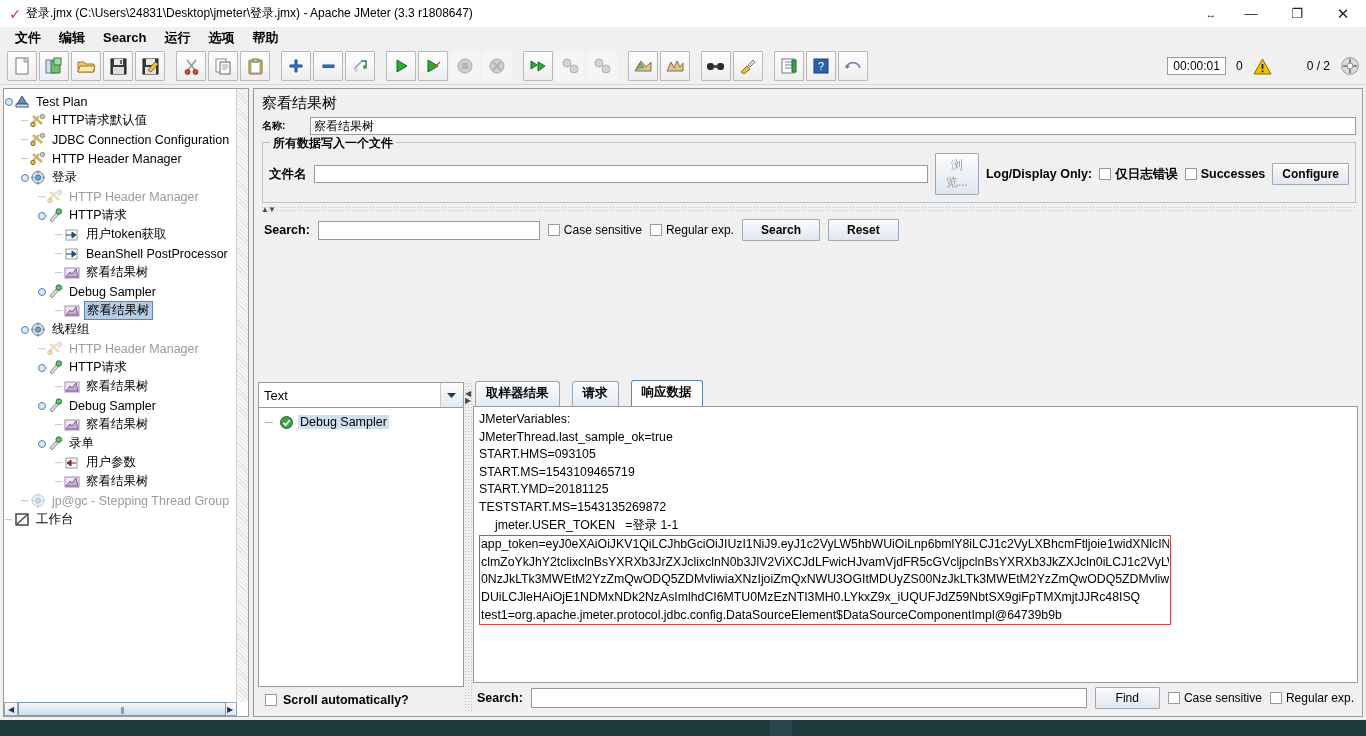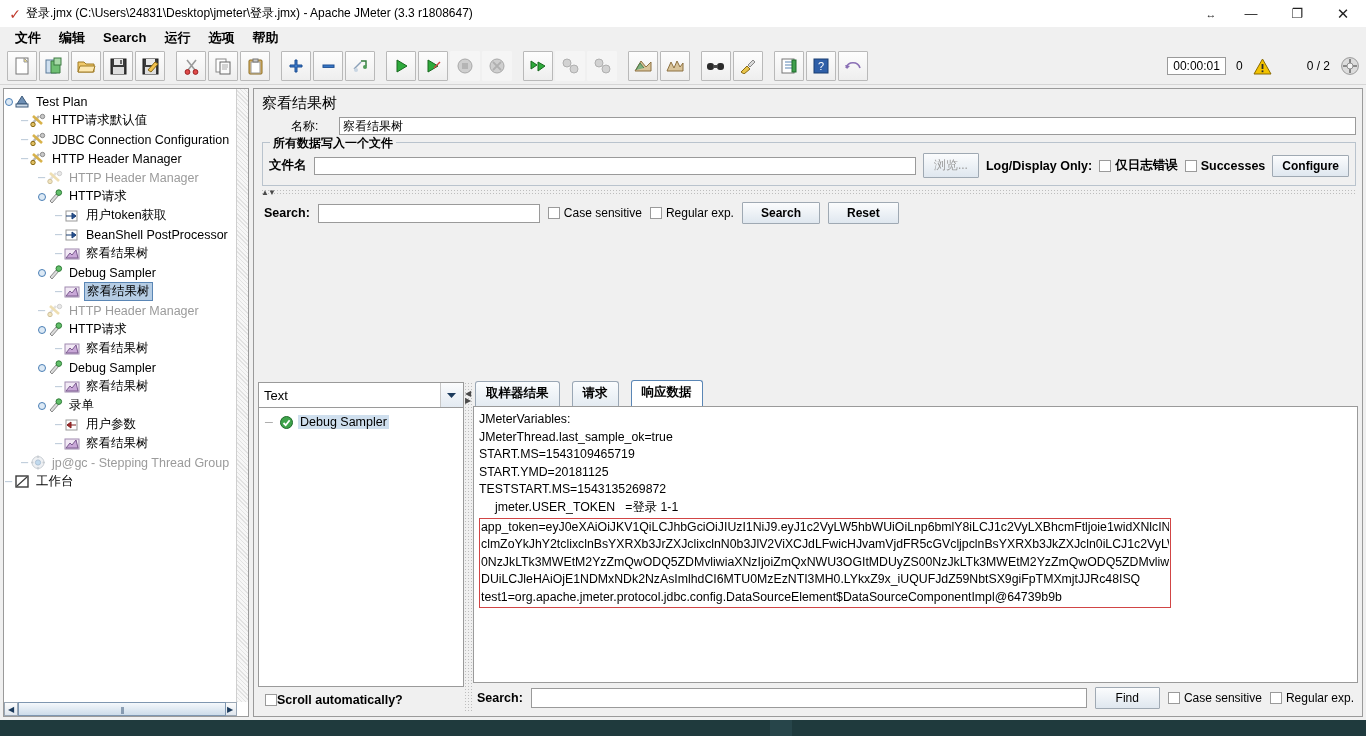--- a/index.html
+++ b/index.html
@@ -65,21 +65,21 @@
   .tnode .lbl.dim{color:#9b9b9b;}
   .ico{width:18px;height:16px;display:inline-flex;align-items:center;justify-content:center;margin-right:3px;flex:0 0 auto;}
   .handle{width:9px;height:9px;display:inline-flex;align-items:center;justify-content:center;flex:0 0 auto;}
   .knob{width:6px;height:6px;border-radius:50%;border:1px solid #4b7fb5;background:#dce9f5;}
 
   
   .rightpane{flex:1;margin:3px 3px 0 4px;border:1px solid #9a9a9a;background:#f0f0f0;
              box-sizing:border-box;height:629px;position:relative;overflow:hidden;}
   .panel-title{font-size:15px;padding:5px 8px 4px 8px;background:#f0f0f0;}
   .fieldrow{display:flex;align-items:center;padding:0 6px 2px 8px;}
-  .fieldlabel{width:48px;font-size:12px;font-weight:normal;margin-left:29px;}
+  .fieldlabel{width:48px;font-size:10px;font-weight:bold;}
   .txtinput{flex:1;height:18px;border:1px solid #9a9a9a;background:#fff;font-size:12px;
             padding:1px 3px;box-sizing:border-box;outline:none;font-family:"Liberation Sans",sans-serif;}
   .groupbox{margin:5px 6px 0 8px;border:1px solid #b9c3cd;position:relative;padding:10px 6px 7px 6px;background:#f0f0f0;}
   .grouptitle{position:absolute;top:-8px;left:7px;background:#f0f0f0;padding:0 3px;font-size:12px;font-weight:bold;}
   .filerow{display:flex;align-items:center;gap:7px;}
   .filelabel{font-size:12.5px;font-weight:bold;}
   .btn{border:1px solid #9fa9b3;background:linear-gradient(#fbfcfd,#dfe7ef);font-size:12px;
        padding:3px 9px;color:#000;border-radius:1px;font-family:"Liberation Sans",sans-serif;}
   .btn.dim{color:#9a9a9a;}
   .btn.bold{font-weight:bold;text-align:center;}
@@ -101,21 +101,21 @@
   .workarea{position:absolute;left:4px;right:4px;top:293px;bottom:3px;display:flex;}
   .leftcol{width:206px;display:flex;flex-direction:column;justify-content:flex-end;}
   .combo{height:26px;border:1px solid #9a9a9a;background:#fff;display:flex;align-items:center;
          justify-content:space-between;padding:0 0 0 5px;box-sizing:border-box;font-size:13px;}
   .combo-arrow{width:22px;height:24px;border-left:1px solid #c7c7c7;display:flex;align-items:center;
                justify-content:center;background:linear-gradient(#fbfcfd,#e3eaf1);}
   .resultlist{flex:1;border:1px solid #9a9a9a;border-top:none;background:#fff;margin-top:0;padding:5px 0 0 0;overflow:hidden;}
   .rl-row{display:flex;align-items:center;height:18px;font-size:12.5px;padding-left:6px;}
   .dash{width:12px;color:#9a9a9a;font-size:11px;}
   .rl-lbl{background:#cfdfee;padding:0 2px;}
-  .scrollrow{height:26px;display:flex;align-items:center;gap:0;padding-left:7px;font-size:12.5px;font-weight:bold;}
+  .scrollrow{height:26px;display:flex;align-items:center;gap:6px;padding-left:7px;font-size:12.5px;font-weight:bold;}
 
   .vsplit{width:9px;background-image:radial-gradient(#bdbdbd 0.6px,transparent 0.7px);background-size:3px 3px;
           position:relative;}
   .vsplit .ar{position:absolute;top:8px;left:1px;font-size:8px;color:#4a4a4a;line-height:7px;}
 
   .rightcol{flex:1;display:flex;flex-direction:column;}
   .tabs{display:flex;align-items:flex-end;height:24px;padding-left:2px;}
   .tab{border:1px solid #9aa7b5;border-bottom:none;background:linear-gradient(#fafcfe,#e4ebf2);
        padding:3px 10px 4px 10px;font-size:12.5px;font-weight:bold;margin-right:12px;
        border-radius:3px 3px 0 0;}
@@ -404,20 +404,34 @@
               <svg width="17" height="15">
                 <path d="M2 11 L9 3" stroke="#b9b9b9" stroke-width="2.6"></path>
                 <path d="M3 3 L12 11" stroke="#d8b24a" stroke-width="2.6"></path>
                 <circle cx="12.5" cy="3.5" r="2.2" fill="#c9c9c9" stroke="#8a8a8a"></circle>
                 <circle cx="3" cy="11.5" r="2.2" fill="#e0bf63" stroke="#8a6a14"></circle>
               </svg>
             </span>
             <span class="lbl">HTTP Header Manager</span>
           </div>
           <div class="tnode">
+            <span style="display: inline-block; width: 16px; flex: 0 0 auto;"></span>
+            <span class="handle">
+              <span class="knob"></span>
+            </span>
+            <span class="ico">
+              <svg width="16" height="15">
+                <circle cx="8" cy="7.5" r="6" fill="#d8dde3" stroke="#7a8794"></circle>
+                <circle cx="8" cy="7.5" r="2.6" fill="#6ea8d8" stroke="#3f6f9c"></circle>
+                <path d="M8 0.6 L8 3 M8 12 L8 14.4 M1.1 7.5 L3.4 7.5 M12.6 7.5 L14.9 7.5" stroke="#7a8794" stroke-width="1.5"></path>
+              </svg>
+            </span>
+            <span class="lbl">登录</span>
+          </div>
+          <div class="tnode">
             <span style="display: inline-block; width: 33px; flex: 0 0 auto;"></span>
             <span class="handle">
               <span style="color:#9fb4c9;font-size:10px">─</span>
             </span>
             <span class="ico" style="opacity: 0.42;">
               <svg width="17" height="15">
                 <path d="M2 11 L9 3" stroke="#b9b9b9" stroke-width="2.6"></path>
                 <path d="M3 3 L12 11" stroke="#d8b24a" stroke-width="2.6"></path>
                 <circle cx="12.5" cy="3.5" r="2.2" fill="#c9c9c9" stroke="#8a8a8a"></circle>
                 <circle cx="3" cy="11.5" r="2.2" fill="#e0bf63" stroke="#8a6a14"></circle>
@@ -495,20 +509,34 @@
             <span class="handle">
               <span style="color:#9fb4c9;font-size:10px">─</span>
             </span>
             <span class="ico">
               <svg width="16" height="14">
                 <rect x="1" y="2" width="14" height="10" fill="#f2e9f5" stroke="#a08ab0"></rect>
                 <path d="M2 11 L6 6 L8 8 L12 3 L14 11 Z" fill="#c9a8d8" stroke="#7a5a8f"></path>
               </svg>
             </span>
             <span class="lbl sel">察看结果树</span>
+          </div>
+          <div class="tnode">
+            <span style="display: inline-block; width: 16px; flex: 0 0 auto;"></span>
+            <span class="handle">
+              <span class="knob"></span>
+            </span>
+            <span class="ico">
+              <svg width="16" height="15">
+                <circle cx="8" cy="7.5" r="6" fill="#d8dde3" stroke="#7a8794"></circle>
+                <circle cx="8" cy="7.5" r="2.6" fill="#6ea8d8" stroke="#3f6f9c"></circle>
+                <path d="M8 0.6 L8 3 M8 12 L8 14.4 M1.1 7.5 L3.4 7.5 M12.6 7.5 L14.9 7.5" stroke="#7a8794" stroke-width="1.5"></path>
+              </svg>
+            </span>
+            <span class="lbl">线程组</span>
           </div>
           <div class="tnode">
             <span style="display: inline-block; width: 33px; flex: 0 0 auto;"></span>
             <span class="handle">
               <span style="color:#9fb4c9;font-size:10px">─</span>
             </span>
             <span class="ico" style="opacity: 0.42;">
               <svg width="17" height="15">
                 <path d="M2 11 L9 3" stroke="#b9b9b9" stroke-width="2.6"></path>
                 <path d="M3 3 L12 11" stroke="#d8b24a" stroke-width="2.6"></path>
@@ -656,21 +684,21 @@
       <div class="fieldrow">
         <div class="fieldlabel">名称:</div>
         <input class="txtinput" value="察看结果树" style="">
       </div>
 
       <div class="groupbox">
         <div class="grouptitle">所有数据写入一个文件</div>
         <div class="filerow">
           <div class="filelabel">文件名</div>
           <input class="txtinput" style="flex: 1 1 0%;" value="">
-          <button class="btn dim" style="width:56px">浏览...</button>
+          <button class="btn dim" style="width:44px">浏览...</button>
           <span class="lbl-bold">Log/Display Only:</span>
           <span class="cbwrap">
             <span class="cbx"></span>
             <span class="lbl-bold">仅日志错误</span>
           </span>
           <span class="cbwrap">
             <span class="cbx"></span>
             <span class="lbl-bold">Successes</span>
           </span>
           <button class="btn bold">Configure</button>
@@ -732,20 +760,21 @@
         <div class="rightcol">
           <div class="tabs">
             <div class="tab">取样器结果</div>
             <div class="tab">请求</div>
             <div class="tab active">响应数据</div>
           </div>
           <div class="respbox">
             <div id="resplines">
                 <div class="respline">JMeterVariables:</div>
                 <div class="respline">JMeterThread.last_sample_ok=true</div>
+                <div class="respline">START.HMS=093105</div>
                 <div class="respline">START.MS=1543109465719</div>
                 <div class="respline">START.YMD=20181125</div>
                 <div class="respline">TESTSTART.MS=1543135269872</div>
               </div>
             <div class="indent respline">jmeter.USER_TOKEN   =登录 1-1</div>
             <div class="hlblock" id="hlblock">
                 <div class="respline">app_token=eyJ0eXAiOiJKV1QiLCJhbGciOiJIUzI1NiJ9.eyJ1c2VyLW5hbWUiOiLnp6bmlY8iLCJ1c2VyLXBhcmFtljoie1widXNlcIN5c3RlbVwiOitclmZoYk1hbnRclix</div>
                 <div class="respline">clmZoYkJhY2tclixclnBsYXRXb3JrZXJclixclnN0b3JlV2ViXCJdLFwicHJvamVjdFR5cGVcljpclnBsYXRXb3JkZXJcln0iLCJ1c2VyLWlkIjoiZmQxNWU3OGItMDUyZS00NzJkLTk3MWEtM2YzZmQwODQ5ZDMvliwiaXNzIjoiZmQxNWU3OGItMDUyZS00NzJkLTk3MWEtM2YzZmQwODQ5ZDMvliwiaXNzIjoiZmQxNWU3OGIt</div>
                 <div class="respline">0NzJkLTk3MWEtM2YzZmQwODQ5ZDMvliwiaXNzIjoiZmQxNWU3OGItMDUyZS00NzJkLTk3MWEtM2YzZmQwODQ5ZDMvliwiaXNzIjoiZmQxNWU3OGItMDUyZS00NzJkLTk3MWEtM2YzZmQwODQ5ZDMvliwiZXhwljE1NDMxNDk2NzAsImlhdCI6MTU0MzEzNTI3MH0</div>
                 <div class="respline">DUiLCJleHAiOjE1NDMxNDk2NzAsImlhdCI6MTU0MzEzNTI3MH0.LYkxZ9x_iUQUFJdZ59NbtSX9giFpTMXmjtJJRc48ISQ</div>

